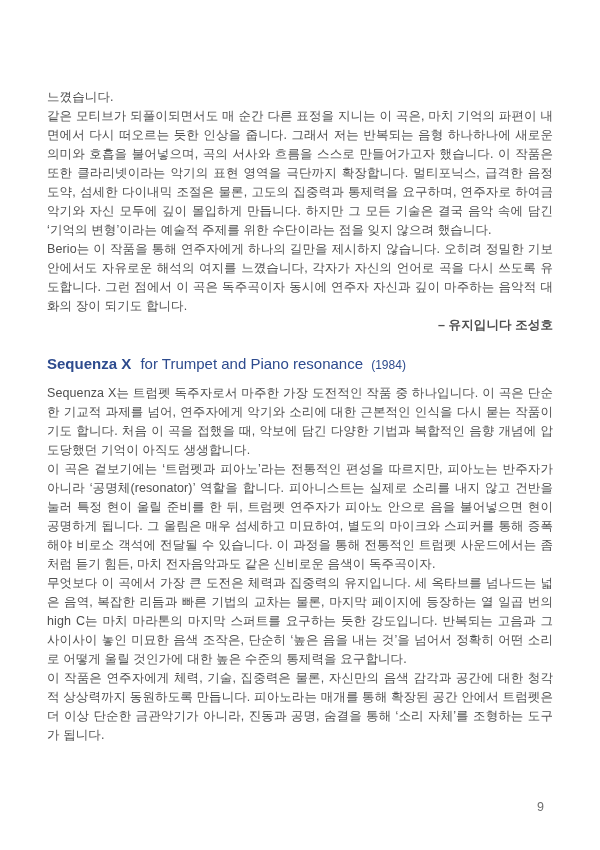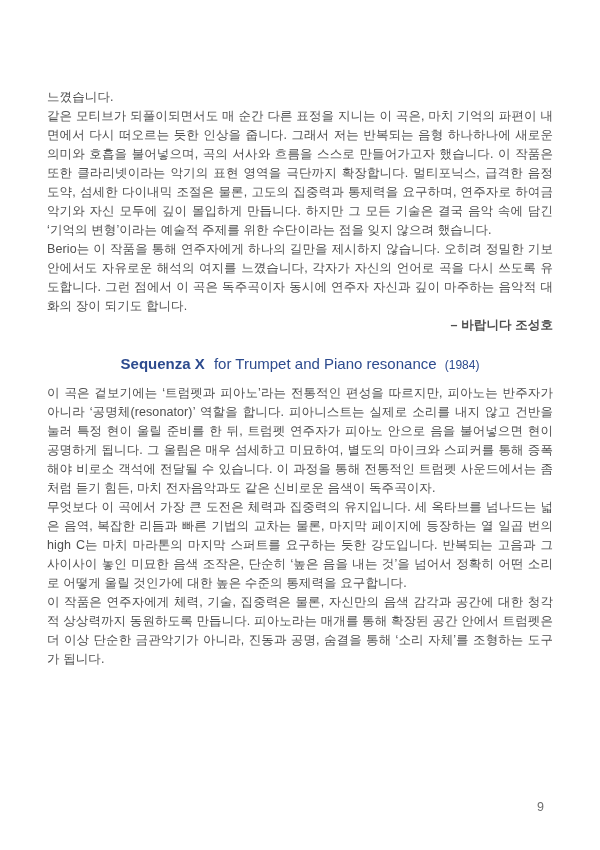--- a/index.html
+++ b/index.html
@@ -39,21 +39,20 @@
     text-align:right;
     font-weight:600;
   }
   .piece-title{
     margin:19px 0 9px 0;
     font-size:15px;
     line-height:20px;
     font-weight:400;
     color:var(--heading-blue);
     white-space:nowrap;
-    text-align:center;
   }
   .piece-title .t-main{font-weight:700;}
   .piece-title .t-sub{margin-left:5px;}
   .piece-title .t-year{margin-left:4px;font-size:12px;}
   .page-number{
     position:absolute;
     right:56px;top:800px;
     font-size:12.5px;
     color:var(--page-number);
   }
@@ -61,30 +60,31 @@
 </head>
 <body>
 
 <div class="page">
   <div class="content">
 
     <section class="note">
       <p>느꼈습니다.</p>
       <p>같은 모티브가 되풀이되면서도 매 순간 다른 표정을 지니는 이 곡은, 마치 기억의 파편이 내면에서 다시 떠오르는 듯한 인상을 줍니다. 그래서 저는 반복되는 음형 하나하나에 새로운 의미와 호흡을 불어넣으며, 곡의 서사와 흐름을 스스로 만들어가고자 했습니다. 이 작품은 또한 클라리넷이라는 악기의 표현 영역을 극단까지 확장합니다. 멀티포닉스, 급격한 음정 도약, 섬세한 다이내믹 조절은 물론, 고도의 집중력과 통제력을 요구하며, 연주자로 하여금 악기와 자신 모두에 깊이 몰입하게 만듭니다. 하지만 그 모든 기술은 결국 음악 속에 담긴 ‘기억의 변형’이라는 예술적 주제를 위한 수단이라는 점을 잊지 않으려 했습니다.</p>
       <p>Berio는 이 작품을 통해 연주자에게 하나의 길만을 제시하지 않습니다. 오히려 정밀한 기보 안에서도 자유로운 해석의 여지를 느꼈습니다, 각자가 자신의 언어로 곡을 다시 쓰도록 유도합니다. 그런 점에서 이 곡은 독주곡이자 동시에 연주자 자신과 깊이 마주하는 음악적 대화의 장이 되기도 합니다.</p>
-      <p class="signature">– 바랍니다 조성호</p>
+      <p class="signature">– 유지입니다 조성호</p>
     </section>
 
     <h2 class="piece-title">
       <span class="t-main">Sequenza X</span>
       <span class="t-sub">for Trumpet and Piano resonance</span>
       <span class="t-year">(1984)</span>
     </h2>
 
     <section class="note">
+      <p>Sequenza X는 트럼펫 독주자로서 마주한 가장 도전적인 작품 중 하나입니다. 이 곡은 단순한 기교적 과제를 넘어, 연주자에게 악기와 소리에 대한 근본적인 인식을 다시 묻는 작품이기도 합니다. 처음 이 곡을 접했을 때, 악보에 담긴 다양한 기법과 복합적인 음향 개념에 압도당했던 기억이 아직도 생생합니다.</p>
       <p>이 곡은 겉보기에는 ‘트럼펫과 피아노’라는 전통적인 편성을 따르지만, 피아노는 반주자가 아니라 ‘공명체(resonator)’ 역할을 합니다. 피아니스트는 실제로 소리를 내지 않고 건반을 눌러 특정 현이 울릴 준비를 한 뒤, 트럼펫 연주자가 피아노 안으로 음을 불어넣으면 현이 공명하게 됩니다. 그 울림은 매우 섬세하고 미묘하여, 별도의 마이크와 스피커를 통해 증폭해야 비로소 객석에 전달될 수 있습니다. 이 과정을 통해 전통적인 트럼펫 사운드에서는 좀처럼 듣기 힘든, 마치 전자음악과도 같은 신비로운 음색이 독주곡이자.</p>
       <p>무엇보다 이 곡에서 가장 큰 도전은 체력과 집중력의 유지입니다. 세 옥타브를 넘나드는 넓은 음역, 복잡한 리듬과 빠른 기법의 교차는 물론, 마지막 페이지에 등장하는 열 일곱 번의 high C는 마치 마라톤의 마지막 스퍼트를 요구하는 듯한 강도입니다. 반복되는 고음과 그 사이사이 놓인 미묘한 음색 조작은, 단순히 ‘높은 음을 내는 것’을 넘어서 정확히 어떤 소리로 어떻게 울릴 것인가에 대한 높은 수준의 통제력을 요구합니다.</p>
       <p>이 작품은 연주자에게 체력, 기술, 집중력은 물론, 자신만의 음색 감각과 공간에 대한 청각적 상상력까지 동원하도록 만듭니다. 피아노라는 매개를 통해 확장된 공간 안에서 트럼펫은 더 이상 단순한 금관악기가 아니라, 진동과 공명, 숨결을 통해 ‘소리 자체’를 조형하는 도구가 됩니다.</p>
 
     </section>
 
   </div>
 
   <div class="page-number">9</div>
 </div>

